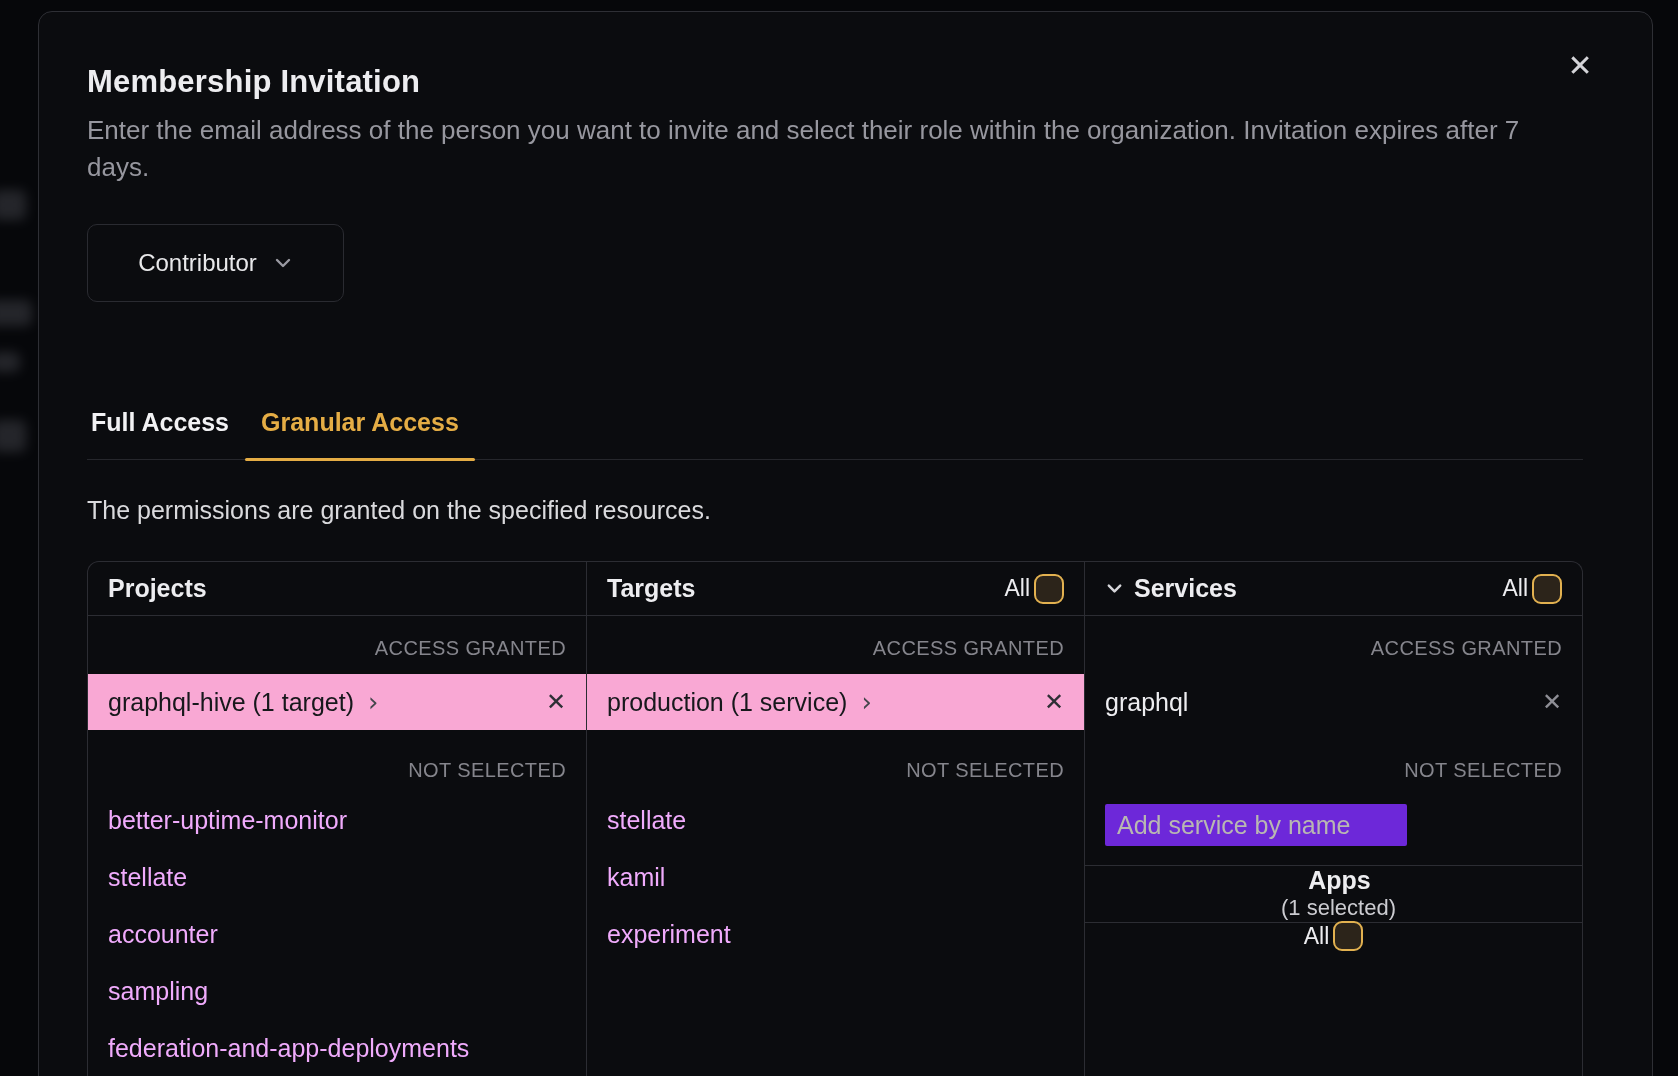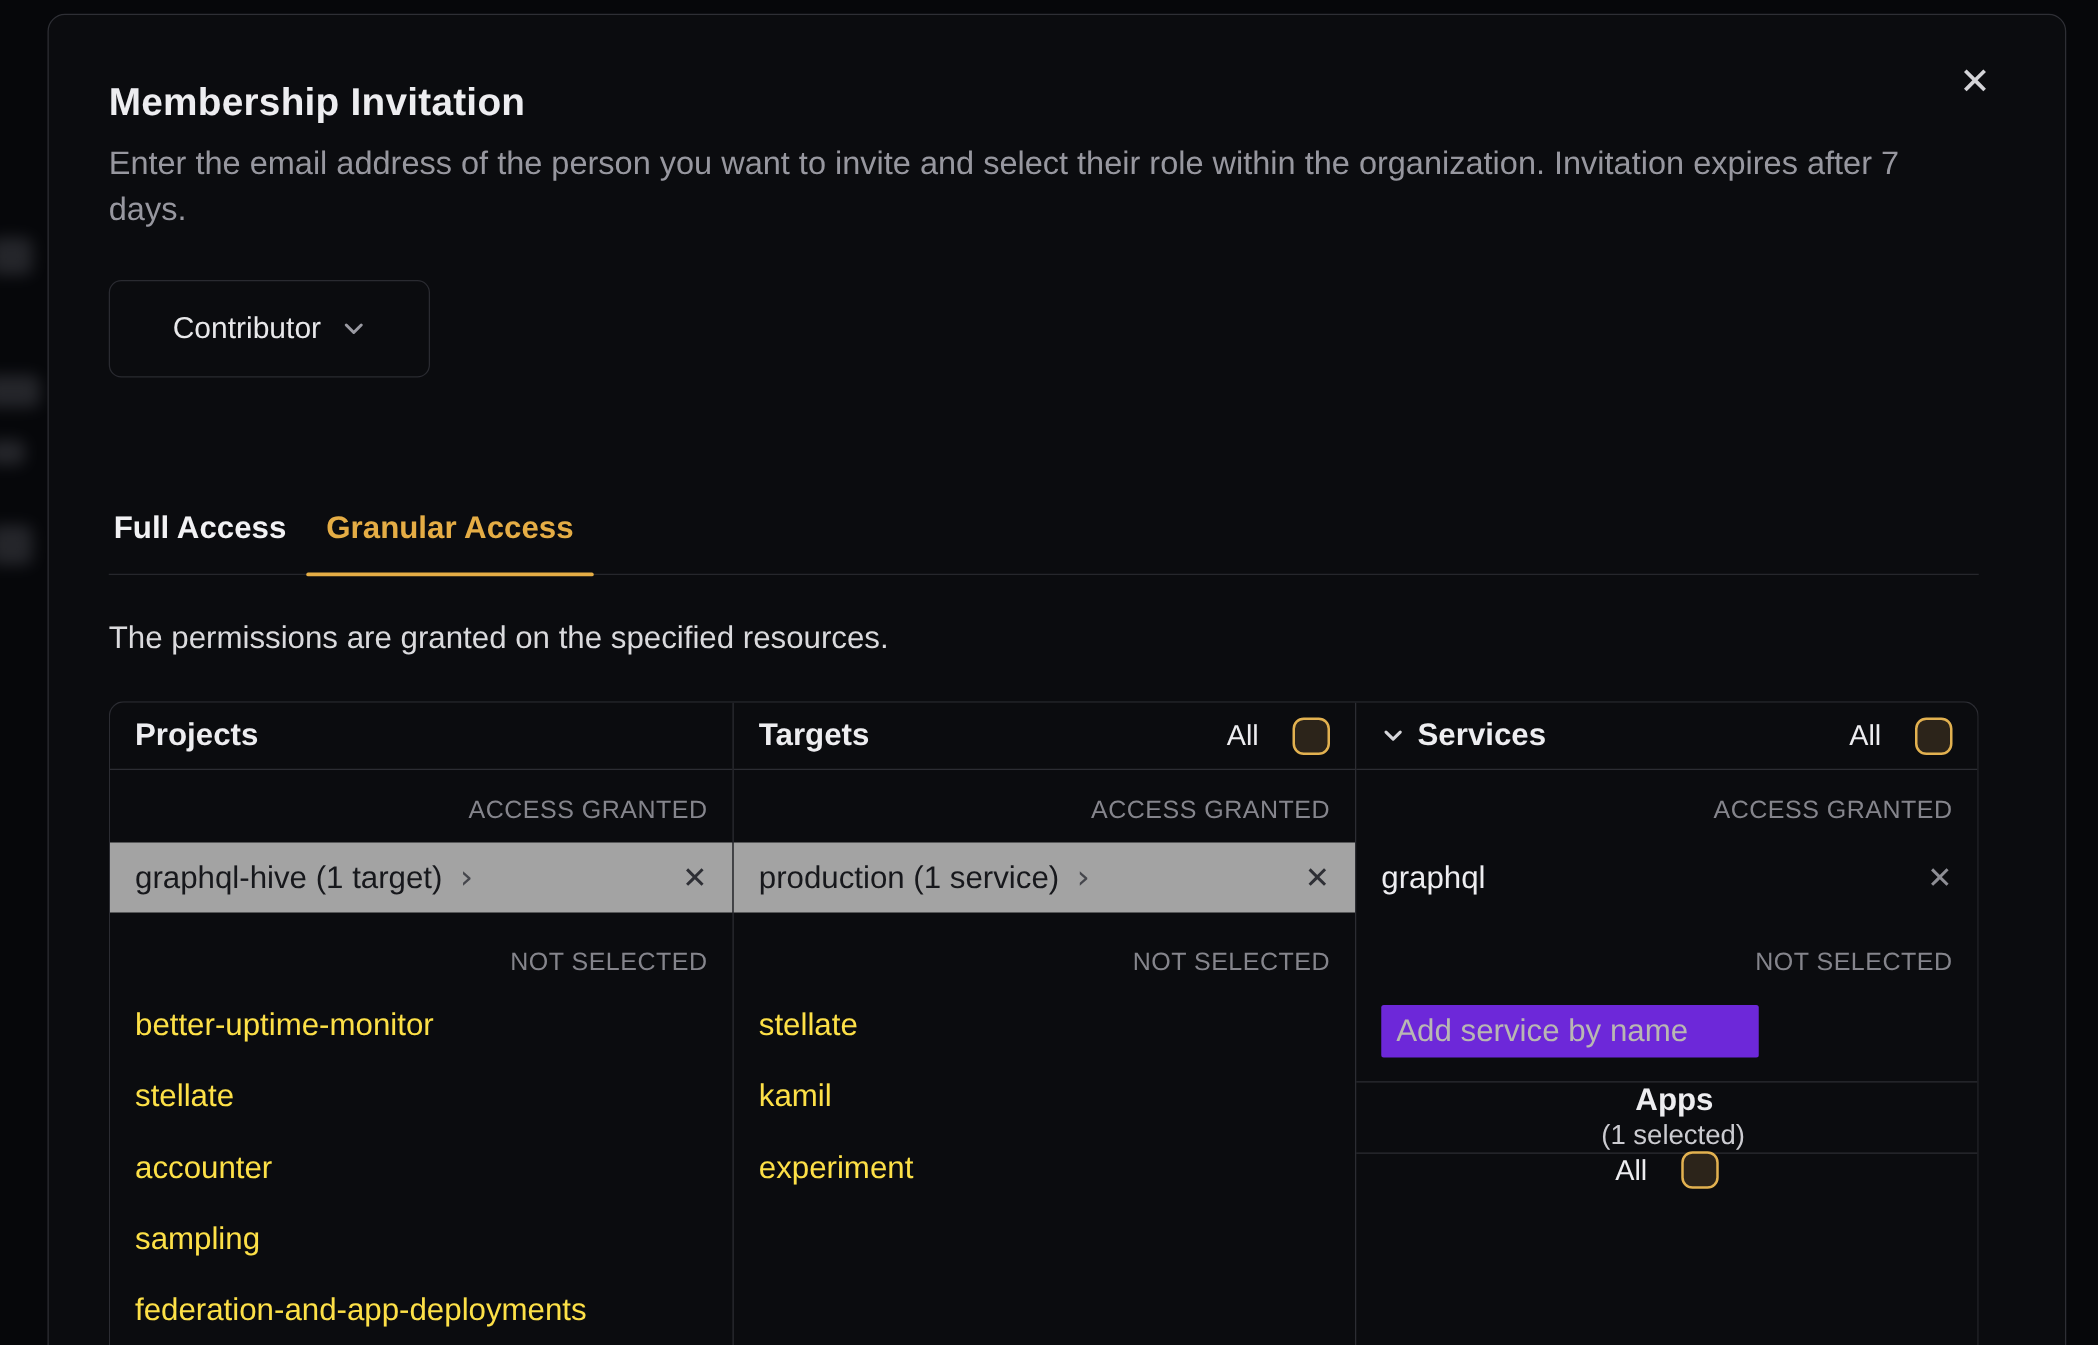--- a/index.html
+++ b/index.html
@@ -85,49 +85,49 @@
     overflow:hidden;
   }
   .col { min-width:0; }
   .col + .col { border-left:1px solid #2c2d33; }
   .col-header {
     height:54px; display:flex; align-items:center;
     padding:0 20px; border-bottom:1px solid #2c2d33;
     font-size:25px; font-weight:700; color:#ededf0;
   }
   .col-header .spacer { flex:1; }
-  .all-group { display:flex; align-items:center; gap:27px; }
+  .all-group { display:flex; align-items:center; gap:4px; }
   .all-label { font-size:23px; font-weight:400; color:#ededf0; }
   .checkbox {
     width:30px; height:30px; border-radius:9px;
     border:2px solid #e2b150; background:#2c241a; cursor:pointer;
   }
   .section-label {
     margin:20px 20px 0 20px;
     font-size:20px; color:#85858c; letter-spacing:.4px;
     height:24px; line-height:24px;text-align:right;
   }
   .section-label.ns { margin-top:28px; }
   .sel-row {
     margin-top:14px; height:56px;
     display:flex; align-items:center;
     padding:0 20px; font-size:25px; cursor:pointer;
   }
-  .sel-row.light { background:#a3a3a3; color:#17181c; }
+  .sel-row.light { background:#f9a8d4; color:#17181c; }
   .sel-row.dark-row { background:transparent; color:#ededf0; }
   .row-chevron { margin-left:14px; font-size:26px; line-height:1; color:#45464c; font-family:"DejaVu Sans", sans-serif; }
   .row-x {
     margin-left:auto; background:none; border:none; cursor:pointer;
     font-size:24px; color:#2e2f35; font-family:"DejaVu Sans", sans-serif;
   }
   .sel-row.dark-row .row-x { color:#8e8e95; }
   .item-list { margin-top:10px; }
   .item {
     height:57px; display:flex; align-items:center;
-    padding:0 20px; font-size:25px; color:#fde047; cursor:pointer;
+    padding:0 20px; font-size:25px; color:#f0abfc; cursor:pointer;
   }
   .add-service {
     display:block; margin:22px 20px 0 20px;
     width:302px; height:42px;
     background:#6d28d9; border:none; border-radius:2px;
     font-size:25px; color:#e8e6e0; padding:0 12px;
     font-family:"Liberation Sans", sans-serif;
   }
   .add-service::placeholder { color:#b9b7b2; }
   .services-inner { border-bottom:1px solid #2c2d33; padding-bottom:19px; }

